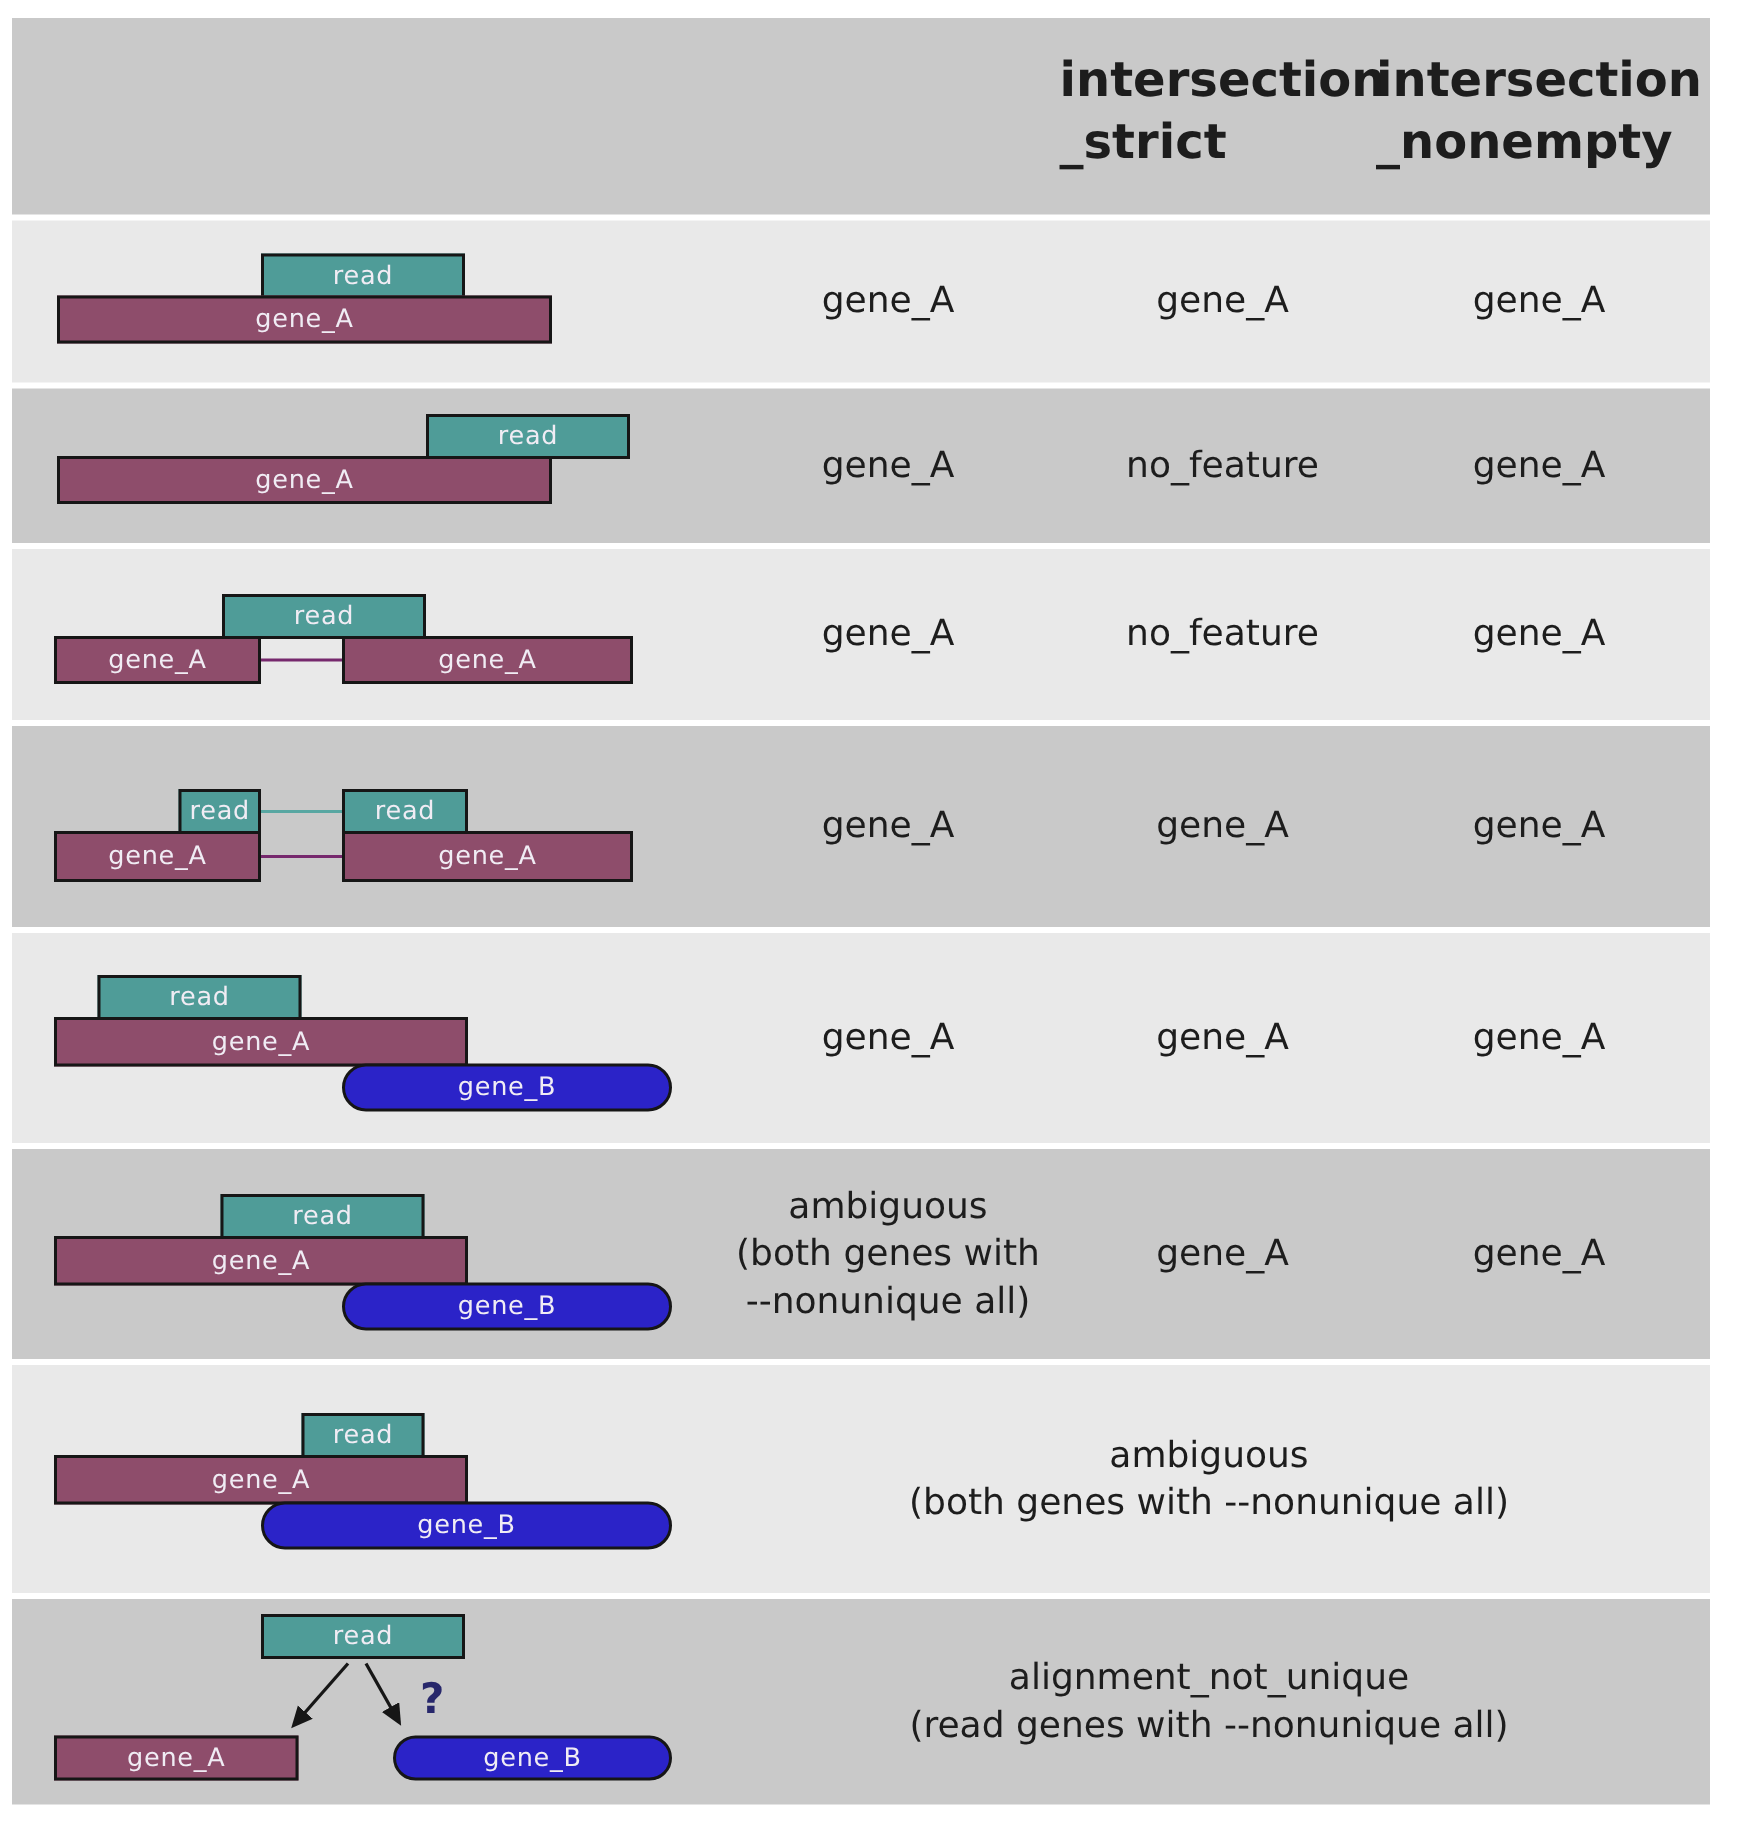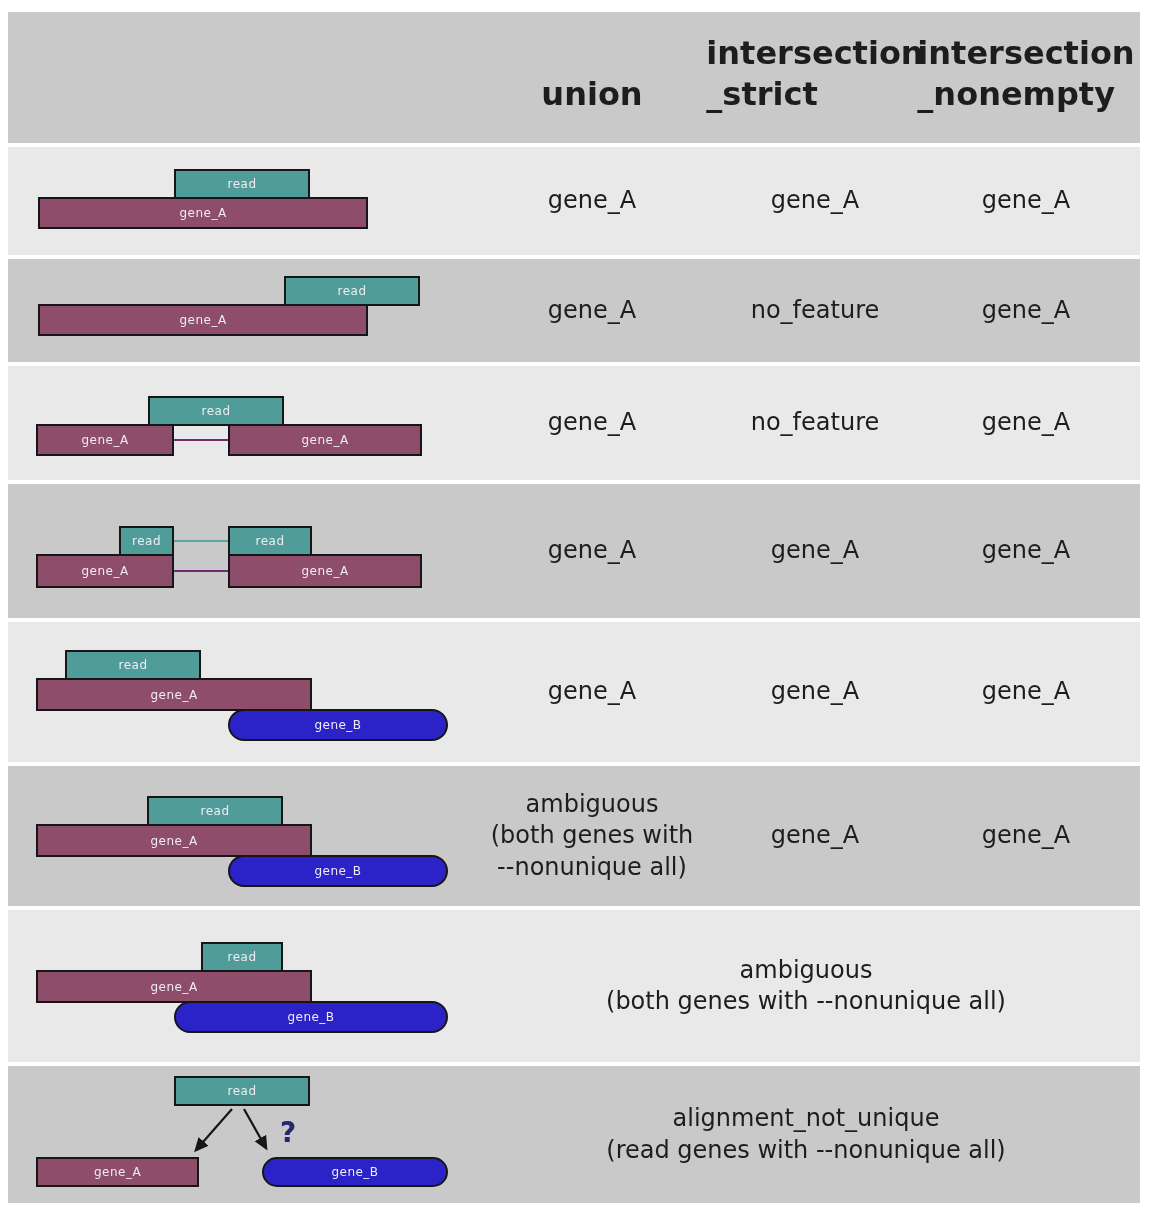--- a/index.html
+++ b/index.html
@@ -46,40 +46,39 @@
   }
   .hcell span{text-align:left;}
   .hcell.union{left:464px;width:240px;}
   .hcell.union span{text-align:center;}
   .hcell.strict{left:692px;width:230px;}
   .hcell.nonempty{left:904px;width:228px;}
   .box{
     position:absolute;box-sizing:border-box;
     border:2px solid var(--box-border);
     display:flex;align-items:center;justify-content:center;
-    font-size:12px;color:var(--box-text);
+    font-size:17px;color:var(--box-text);
     letter-spacing:0.5px;
   }
   .box.read{background:var(--read-fill);}
   .box.geneA{background:var(--gene-a-fill);}
   .box.geneB{background:var(--gene-b-fill);border-radius:16px;}
   .conn{position:absolute;height:2px;}
   .conn.purple{background:var(--line-purple);}
   .conn.teal{background:var(--line-teal);}
   .qmark{
     position:absolute;font-size:28px;font-weight:bold;
     color:var(--qmark-color);
   }
   .arrows{position:absolute;}
 </style>
 </head>
 <body>
 
 <div class="row dark" style="top:12px;height:131px;">
-  <div class="hcell union"><span>union</span></div>
   <div class="hcell strict"><span>intersection
 _strict</span></div>
   <div class="hcell nonempty"><span>intersection
 _nonempty</span></div>
 </div>
 
 <div class="row light" style="top:147px;height:108px;">
   <div class="box read" style="left:166px;top:22px;width:136px;height:30px;">
       <span>read</span>
     </div>

